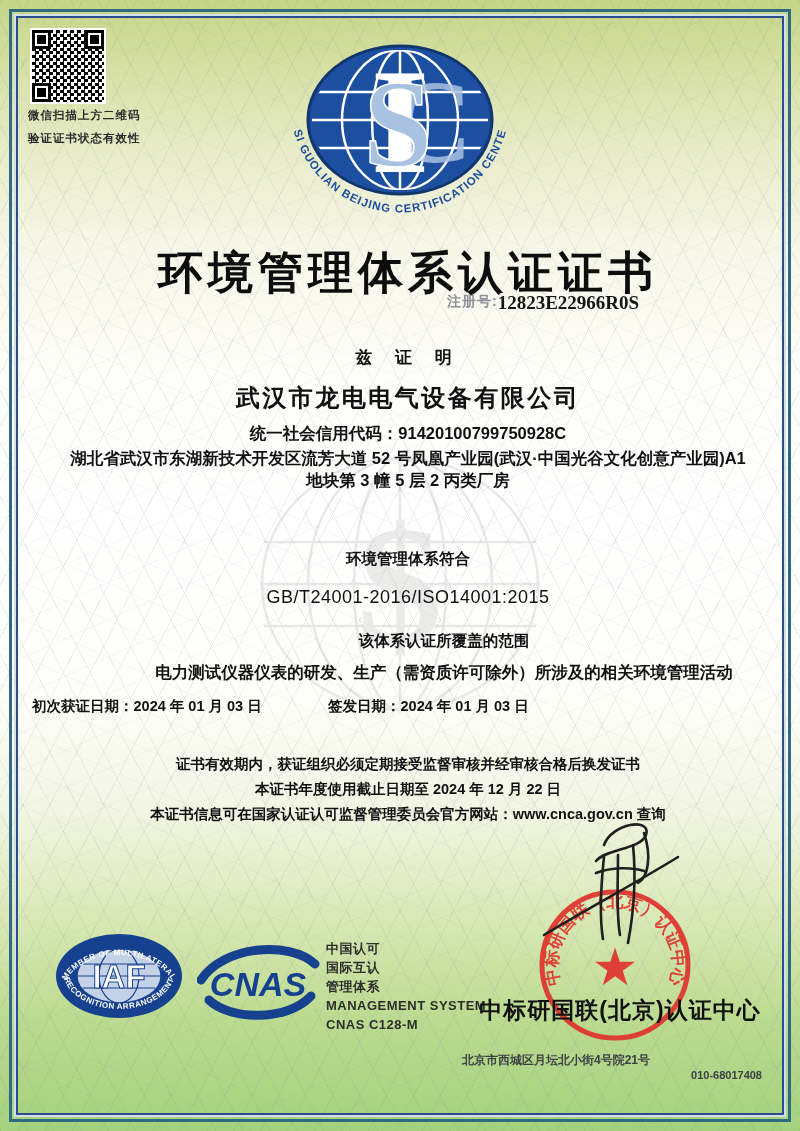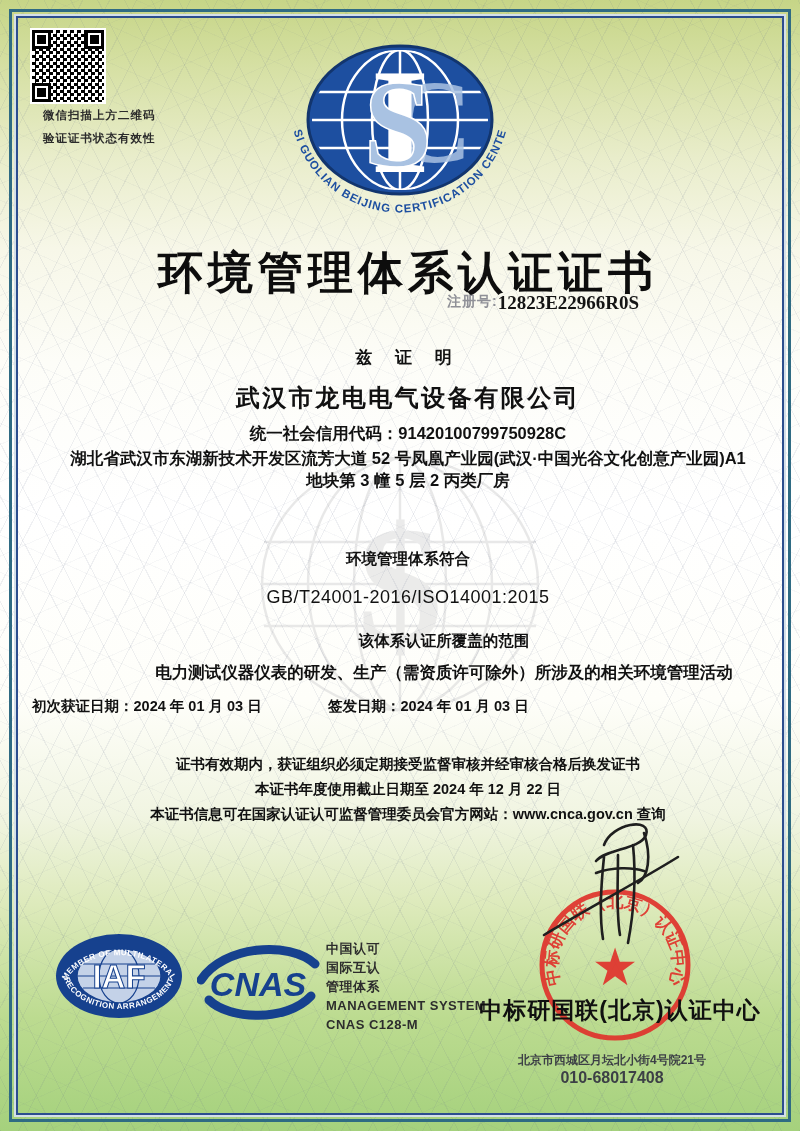--- a/index.html
+++ b/index.html
@@ -24,21 +24,21 @@
   .abs{position:absolute;z-index:4;}
   .ctr{left:8px;width:800px;text-align:center;margin-top:17px;}
 
   
   .qr{left:30px;top:28px;width:72px;height:72px;background:#fff;padding:2px;}
   .qr-pix{position:relative;width:72px;height:72px;
     background:repeating-conic-gradient(#000 0 25%, #fff 0 50%) 0 0 / 7px 7px;}
   .finder{position:absolute;width:13px;height:13px;border:3px solid #000;background:#fff;}
   .finder i{position:absolute;inset:2px;background:#000;display:block;}
   .f-tl{left:0;top:0}.f-tr{right:0;top:0}.f-bl{left:0;bottom:0}
-  .qr-cap{left:43px;color:#2a2a2a;font-size:11.5px;font-weight:bold;letter-spacing:1px;}
+  .qr-cap{left:28px;color:#2a2a2a;font-size:11.5px;font-weight:bold;letter-spacing:1px;}
 
   .title{top:226px;font-size:45px;font-weight:bold;letter-spacing:5px;color:#0d0d0d;}
   .reg{top:292px;left:447px;width:250px;}
   .reg .lab{font-size:14px;font-weight:bold;color:#8f9097;letter-spacing:1px;vertical-align:3px;}
   .reg .val{font-family:"Liberation Serif","DejaVu Serif",serif;font-size:19px;font-weight:bold;color:#141414;}
 
   .certify{top:329px;font-size:17px;font-weight:bold;letter-spacing:9px;}
   .company{top:365px;font-size:24px;font-weight:bold;letter-spacing:2.5px;}
   .credit{top:406px;font-size:16.5px;font-weight:bold;}
   .addr1{top:431px;font-size:16.5px;font-weight:bold;}
@@ -50,22 +50,22 @@
 
   .daterow{top:697px;font-size:14.5px;font-weight:bold;}
   .d-init{left:32px;} .d-issue{left:320px;margin-left:8px;} .d-exp{left:558px;}
   .note{font-size:14.5px;font-weight:bold;}
   .n1{top:738px;} .n2{top:763px;} .n3{top:788px;}
 
   .sig{left:540px;top:815px;z-index:6;}
   .stamp{left:535px;top:885px;z-index:5;opacity:.92;}
   .issuer-name{left:470px;top:995px;width:300px;text-align:center;font-size:23px;font-weight:bold;
     letter-spacing:1px;z-index:7;color:#101010;}
-  .issuer-addr{left:462px;top:1052px;width:300px;text-align:center;font-size:12px;font-weight:bold;color:#3c3f46;z-index:7;}
-  .issuer-tel{left:462px;top:1069px;width:300px;text-align:center;font-size:16px;font-weight:bold;color:#3c3f46;z-index:7;}
+  .issuer-addr{left:462px;top:1052px;width:300px;text-align:left;font-size:12px;font-weight:bold;color:#3c3f46;z-index:7;}
+  .issuer-tel{left:462px;top:1069px;width:300px;text-align:right;font-size:11px;font-weight:bold;color:#3c3f46;z-index:7;}
 
   .iaf{left:53px;top:931px;}
   .cnas{left:197px;top:944px;}
   .cnas-text{left:326px;top:941px;line-height:15px;color:#2d2d2d;z-index:4;}
   .cnas-text div{font-size:13px;font-weight:bold;margin-bottom:4px;letter-spacing:.5px;}
 
   .watermark{left:248px;top:452px;z-index:0;opacity:.55;}
 </style>
 </head>
 <body>

